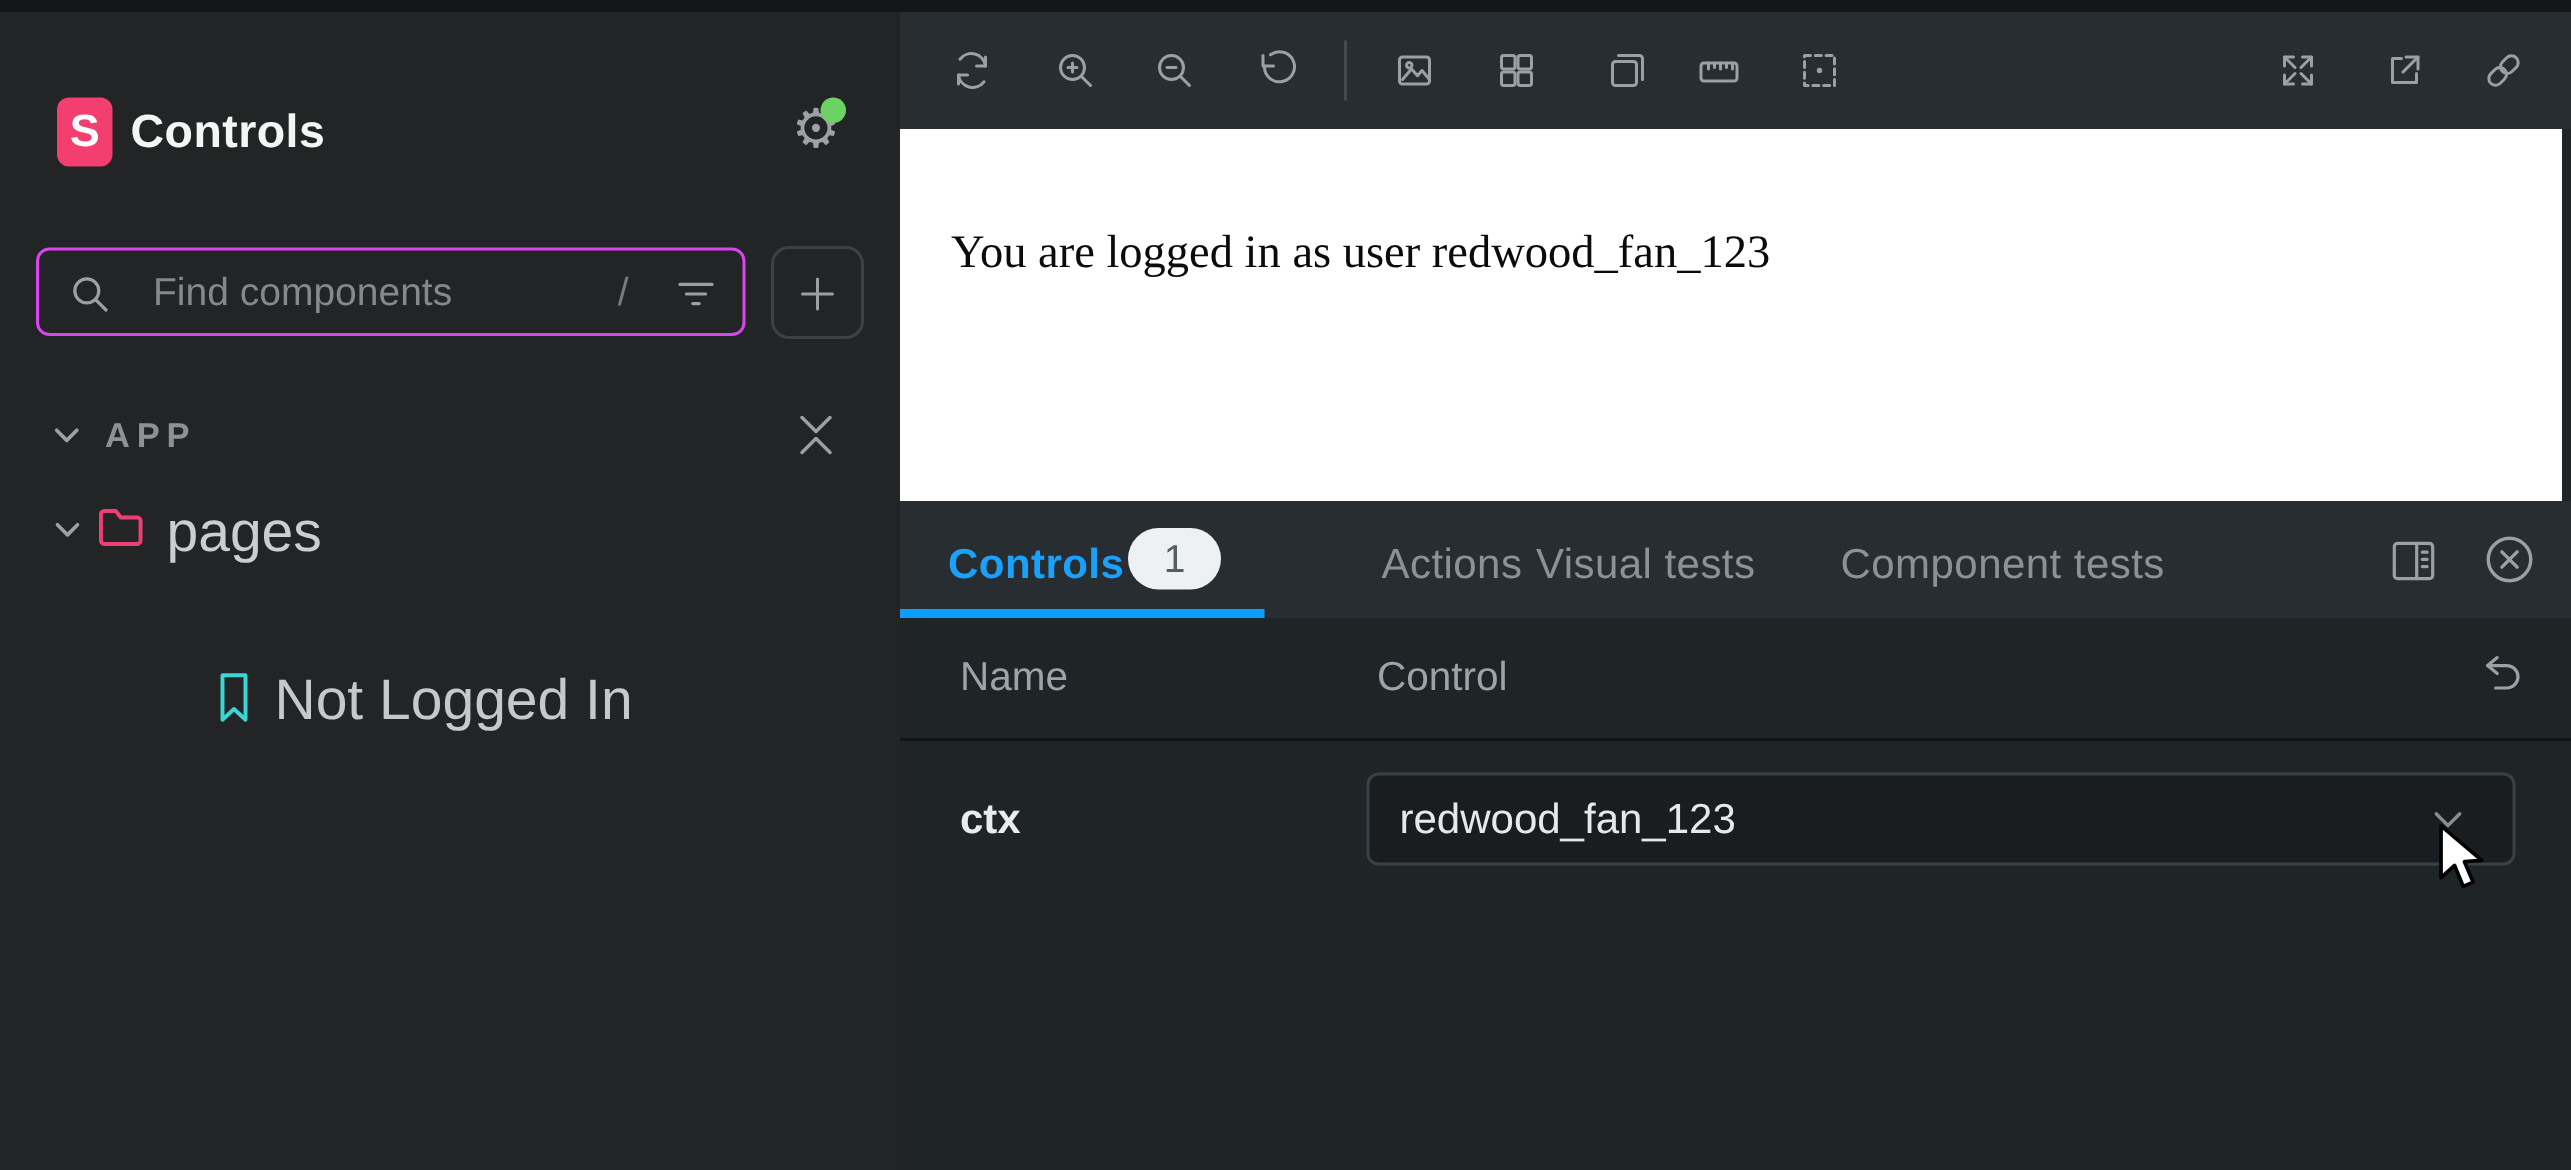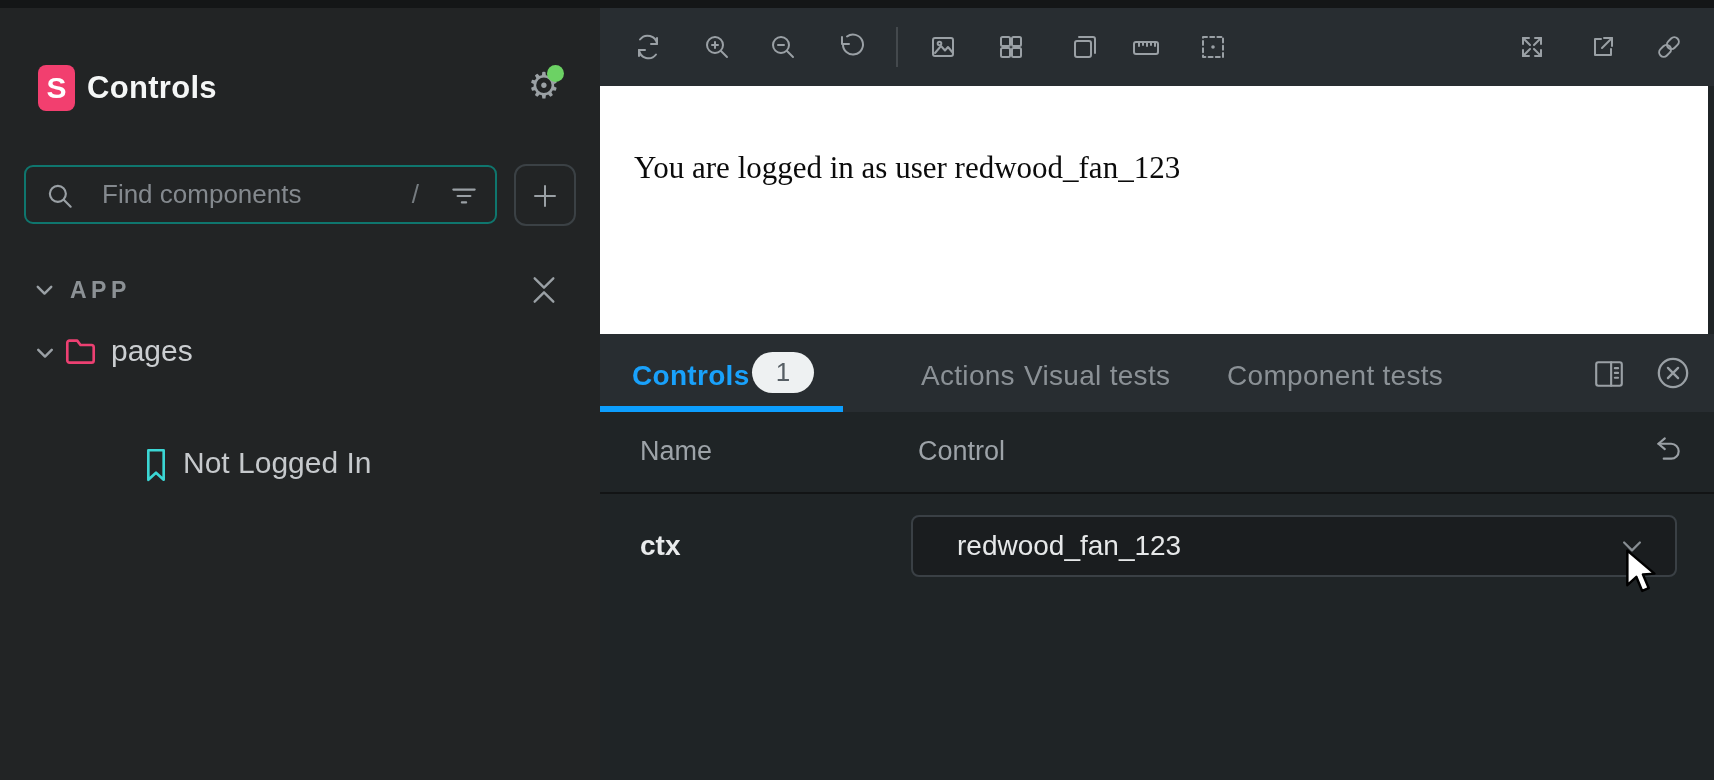--- a/index.html
+++ b/index.html
@@ -12,35 +12,35 @@
   
   .top-strip { position:absolute; left:0; top:0; width:1714px; height:8px; background:#141617; }
 
   
   .sidebar { position:absolute; left:0; top:8px; width:600px; height:772px; background:#222425; }
   .logo-badge { position:absolute; left:38px; top:57px; width:37px; height:46px; background:#f23f6f; border-radius:8px; color:#fff; font-weight:bold; font-size:30px; line-height:46px; text-align:center; }
   .brand { position:absolute; left:87px; top:62px; font-size:31px; font-weight:bold; color:#f4f6f6; letter-spacing:.3px; }
   .gear-btn { position:absolute; left:520px; top:54px; width:48px; height:48px; cursor:pointer; }
   .gear-glyph { font-size:36px; color:#9ba1a5; line-height:48px; text-align:center; width:48px; }
   .gear-dot { position:absolute; left:27px; top:3px; width:17px; height:17px; border-radius:50%; background:#6cd264; }
-  .searchbox { position:absolute; left:24px; top:157px; width:473px; height:59px; border:2px solid #0f766e; border-radius:9px; background:transparent; }
+  .searchbox { position:absolute; left:24px; top:157px; width:473px; height:59px; border:2px solid #d946ef; border-radius:9px; background:transparent; }
   .searchbox input { position:absolute; left:76px; top:0; width:300px; height:55px; background:transparent; border:none; outline:none; color:#cfd2d4; font-size:26px; font-family:inherit; }
   .searchbox input::placeholder { color:#84898e; opacity:1; }
   .search-mag { position:absolute; left:18px; top:13px; }
   .search-slash { position:absolute; right:76px; top:12px; color:#767c80; font-size:26px; }
   .filter-btn { position:absolute; right:14px; top:13px; width:34px; height:32px; cursor:pointer; }
   .plus-btn { position:absolute; left:514px; top:156px; width:62px; height:62px; border:2px solid #3b4145; border-radius:12px; cursor:pointer; }
   .plus-btn svg { margin:15px auto; }
 
   .section-row { position:absolute; left:0; top:256px; width:600px; height:52px; }
   .section-label { position:absolute; left:70px; top:13px; font-size:23px; letter-spacing:4.5px; color:#8c9195; font-weight:bold; }
   .sec-chev { position:absolute; left:36px; top:21px; }
   .collapse-btn { position:absolute; left:530px; top:6px; width:34px; height:42px; cursor:pointer; }
 
-  .tree-row { position:absolute; width:600px; height:52px; color:#cbced1; font-size:30px; cursor:pointer; }
+  .tree-row { position:absolute; width:600px; height:52px; color:#cbced1; font-size:38px; cursor:pointer; }
   .tree-row .chev { position:absolute; top:22px; }
   .tree-row .lbl { position:absolute; top:8px; }
   .row-pages { top:318px; }  .row-pages .chev{left:37px;} .row-pages .node-icon{position:absolute;left:64px;top:9px;} .row-pages .lbl{left:111px;}
   .row-home  { top:378px; }  .row-home  .chev{left:72px;} .row-home  .node-icon{position:absolute;left:99px;top:10px;} .row-home .lbl{left:146px;}
   .row-nli   { top:430px; height:52px; color:#c6c9cc; } .row-nli .node-icon{position:absolute;left:146px;top:10px;} .row-nli .lbl{left:183px;}
   .row-li    { top:483px; left:22px; width:554px; height:57px; background:#0c9efe; border-radius:7px; color:#fff; font-weight:bold; }
   .row-li .node-icon{position:absolute;left:124px;top:13px;} .row-li .lbl{left:161px; top:11px;}
 
   
   .rightpane { position:absolute; left:600px; top:8px; width:1114px; height:772px; background:#1f2426; }
@@ -63,21 +63,21 @@
 
   .ctl-header { position:absolute; left:0; top:404px; width:1114px; height:80px; }
   .col-head { position:absolute; top:24px; font-size:27px; color:#9da3a8; }
   .col-name { left:40px; } .col-control { left:318px;text-align:center; }
   .undo-btn { position:absolute; left:1052px; top:20px; width:36px; height:36px; cursor:pointer; }
   .ctl-divider { position:absolute; left:0; top:484px; width:1114px; height:2px; background:#121415; }
 
   .ctl-row { position:absolute; left:0; top:486px; width:1114px; height:110px; }
   .arg-name { position:absolute; left:40px; top:36px; font-size:28px; font-weight:bold; color:#e9ebec; }
   .arg-select { position:absolute; left:311px; top:21px; width:766px; height:62px; background:#1a1d1f; border:2px solid #3a4045; border-radius:8px; cursor:pointer; }
-  .arg-select .val { position:absolute; left:20px; top:13px; font-size:28px; color:#e6e8e9;margin-left:24px; }
+  .arg-select .val { position:absolute; left:20px; top:13px; font-size:28px; color:#e6e8e9; }
   .arg-select .sel-chev { position:absolute; right:34px; top:24px; }
 
   .cursor { position:absolute; left:1624px; top:549px; pointer-events:none; z-index:50; }
 </style>
 </head>
 <body>
 
 <div id="app">
   <div class="top-strip"></div>
 

